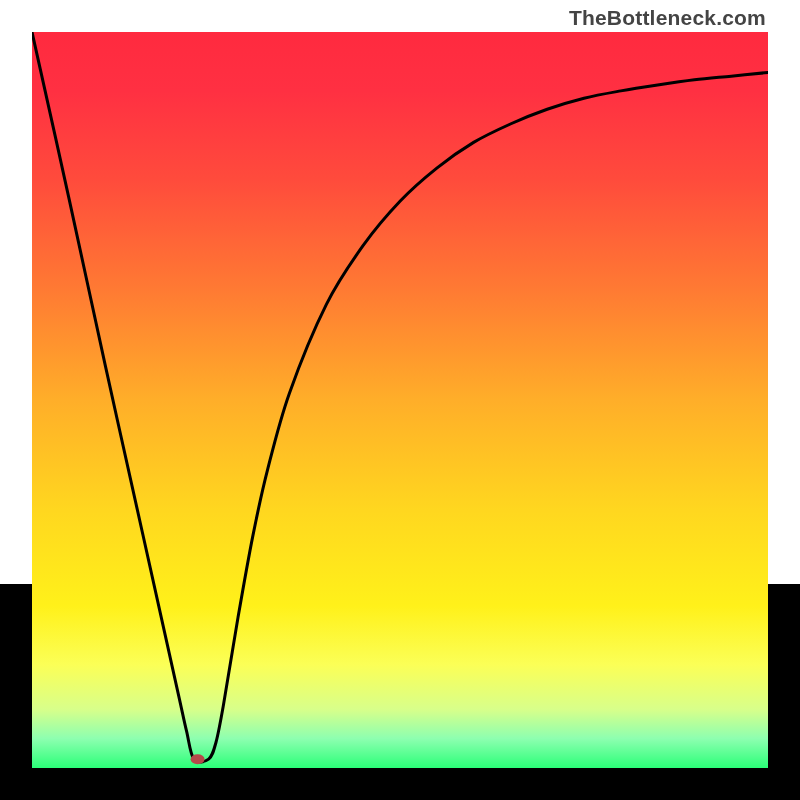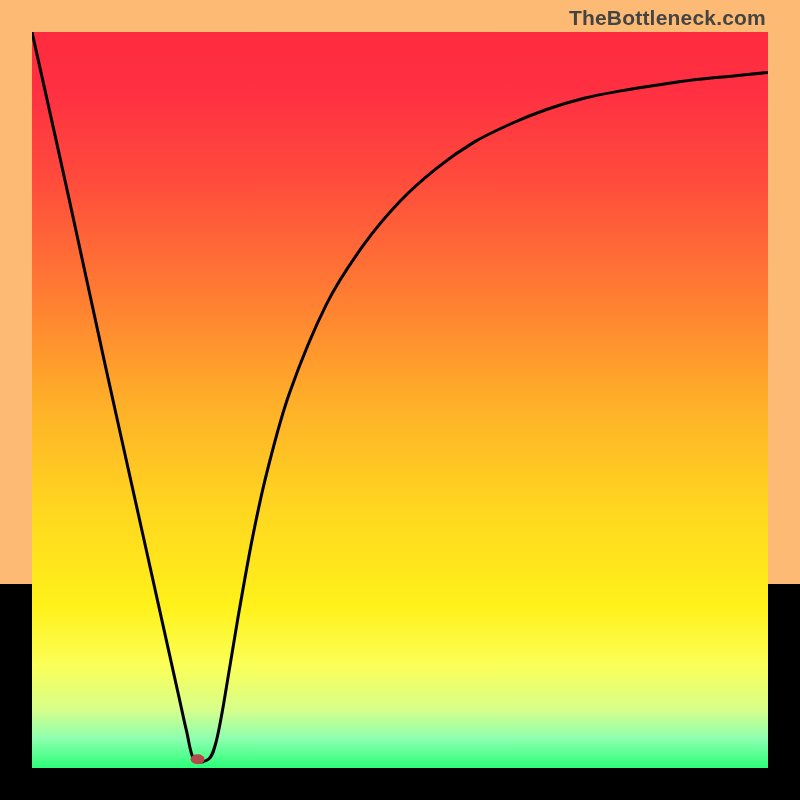--- a/index.html
+++ b/index.html
@@ -8,21 +8,21 @@
     width: 800px;
     height: 800px;
     background: #000;
     font-family: Arial, Helvetica, sans-serif;
     overflow: hidden;
   }
   .frame {
     position: relative;
     width: 800px;
     height: 584px;
-    background: #fdba74;
+    background: #ffffff;
   }
   .plot-area {
     position: absolute;
     left: 32px;
     top: 32px;
     width: 736px;
     height: 736px;
     overflow: hidden;
   }
   .gradient {

